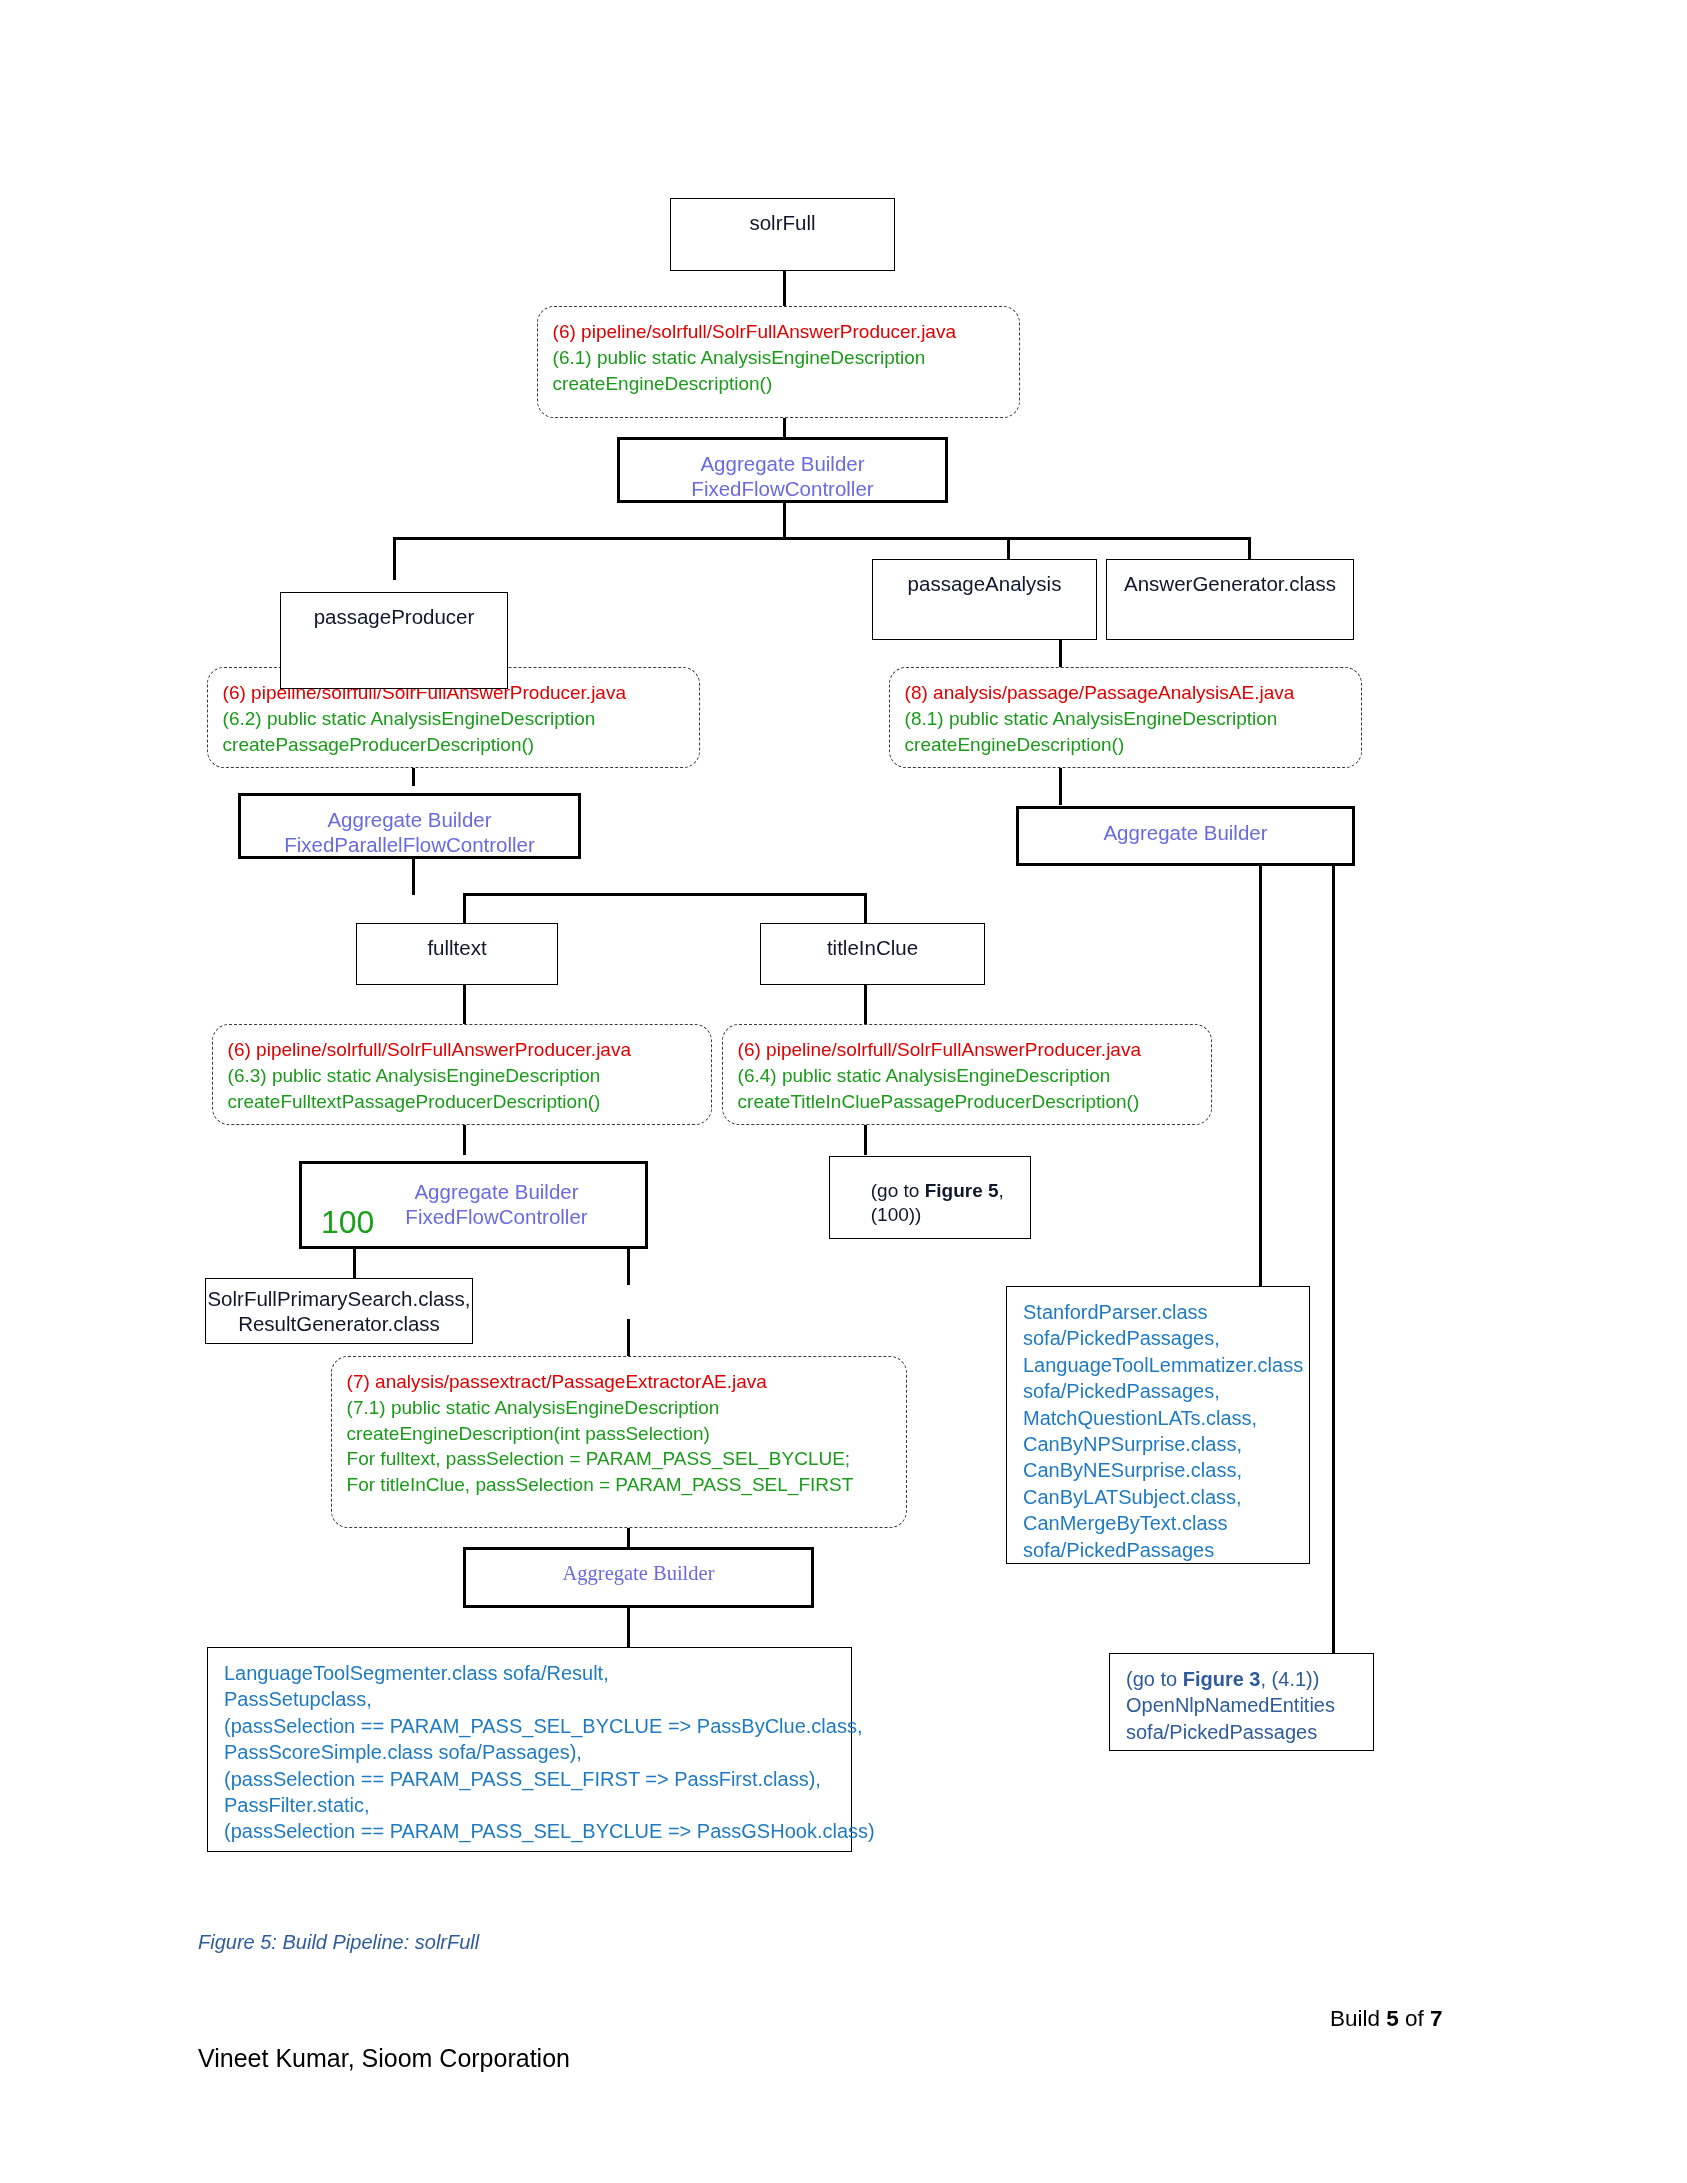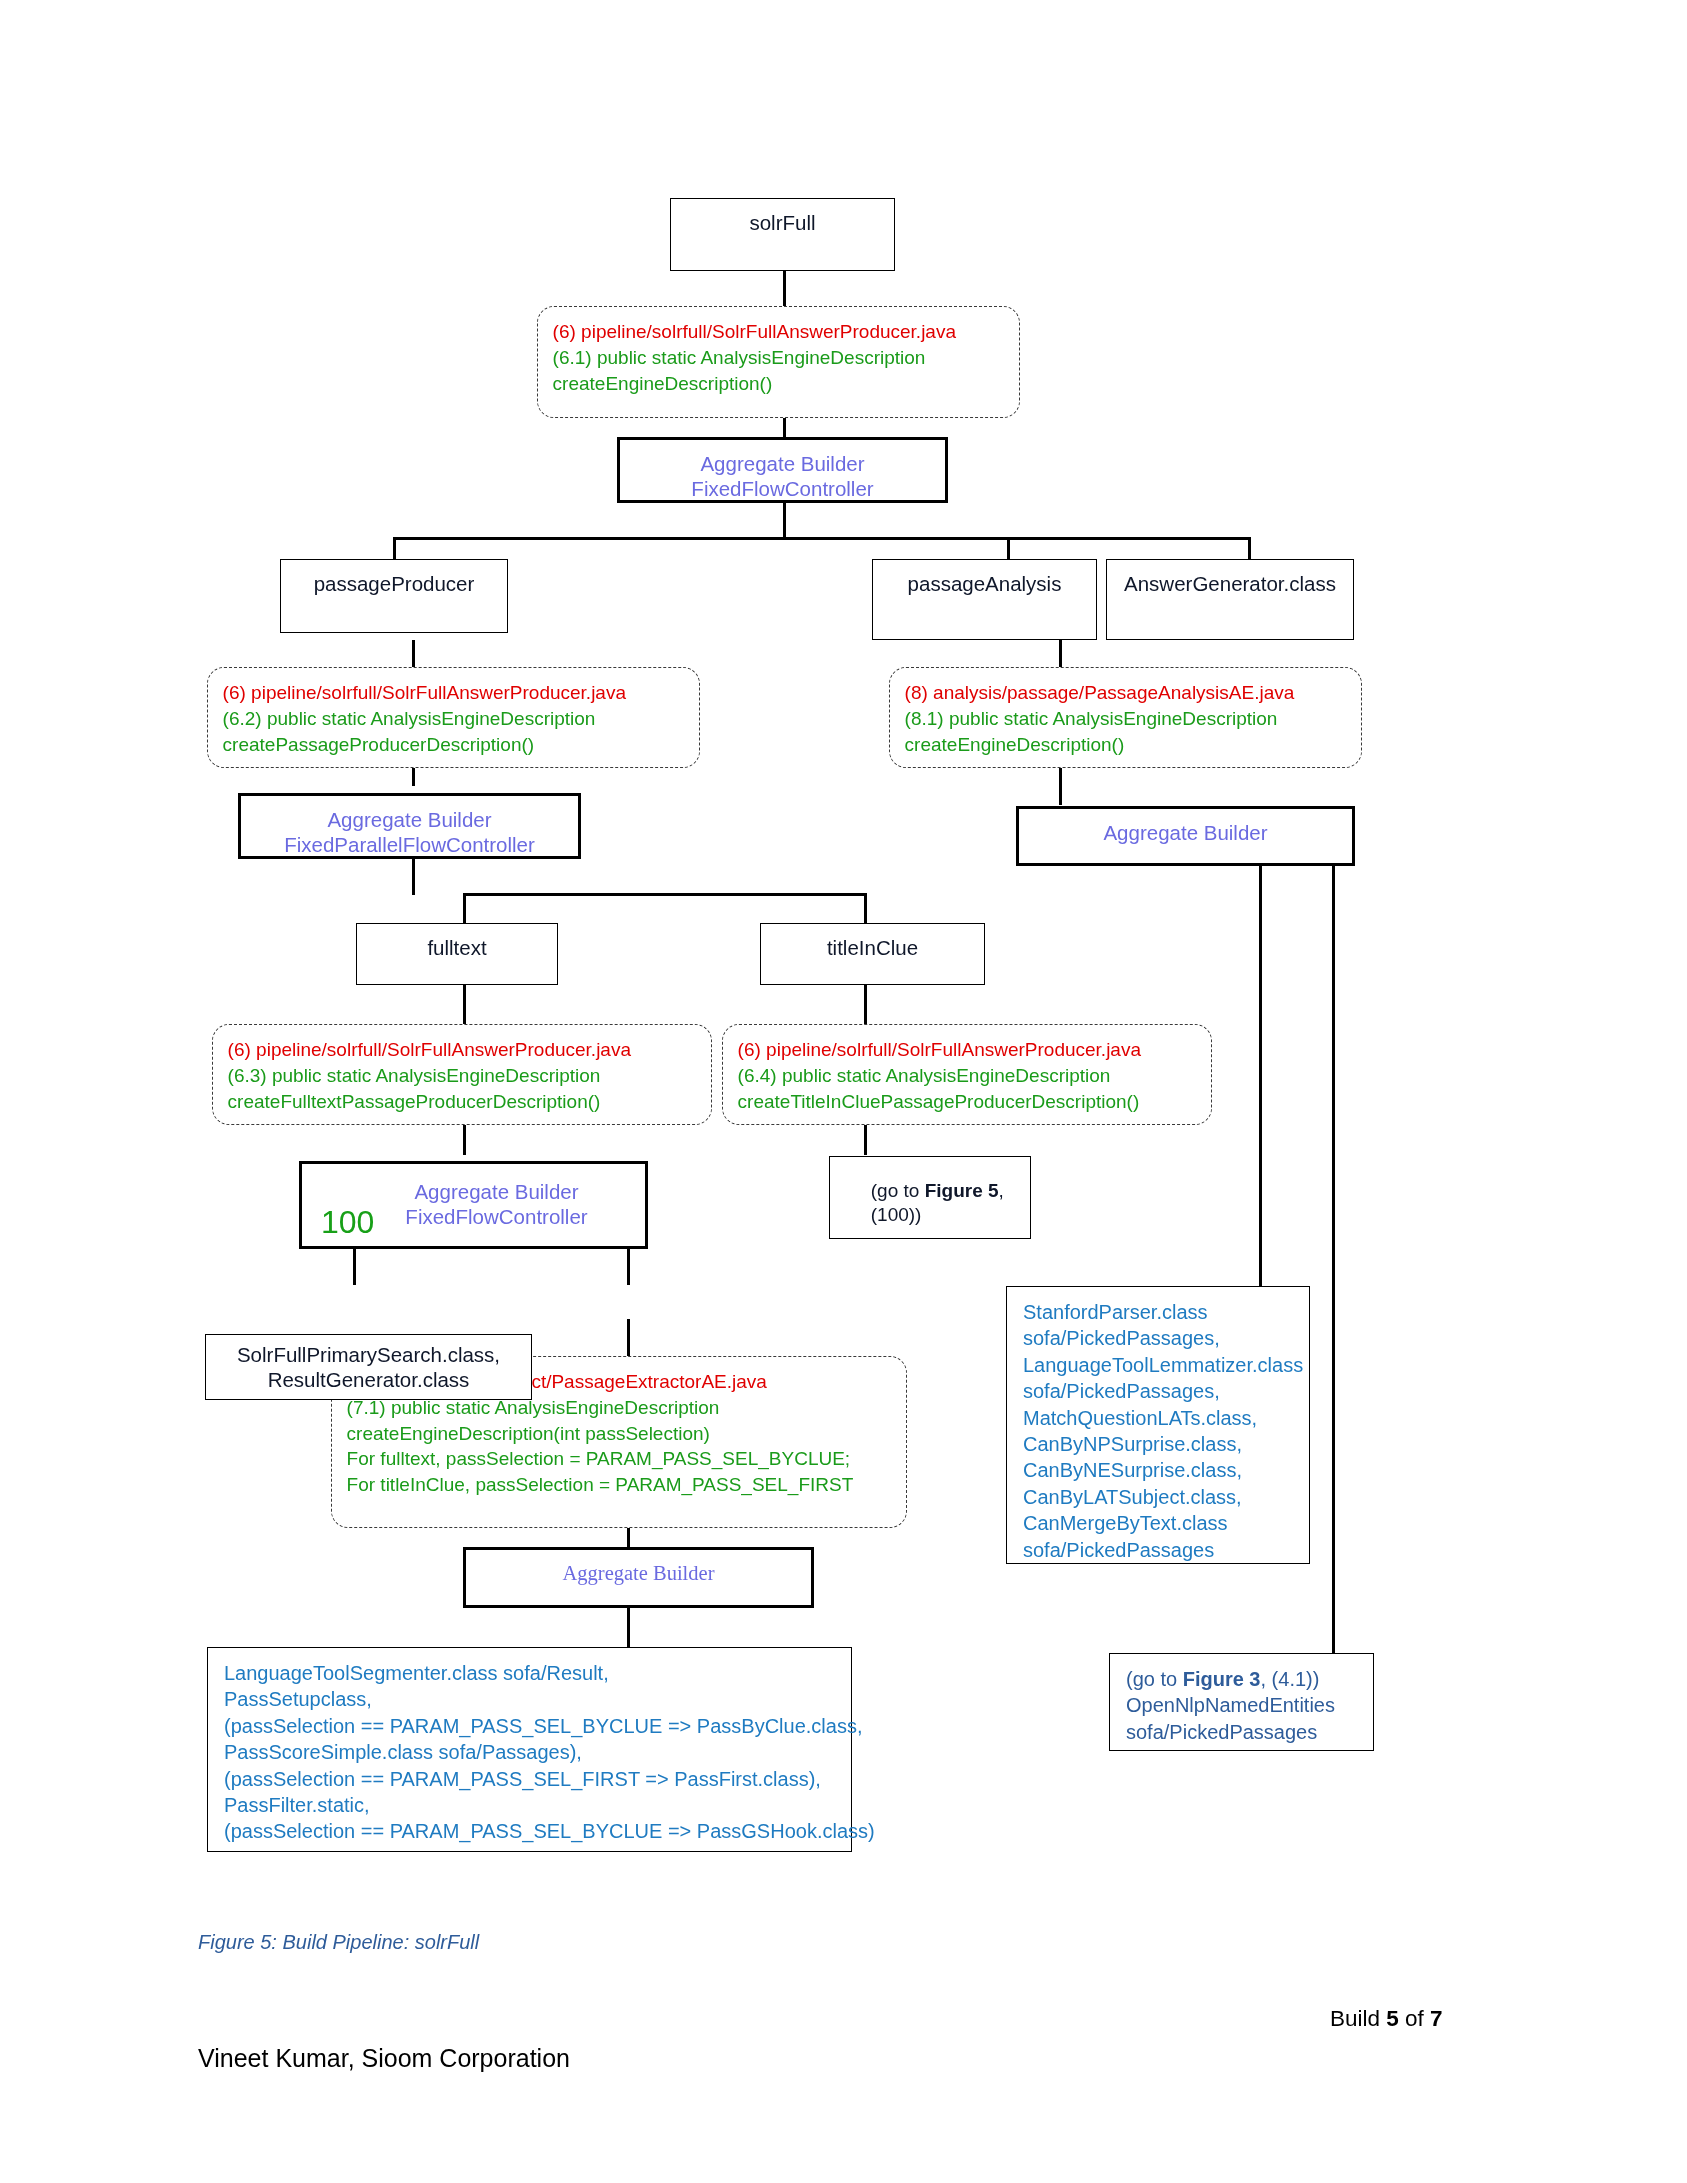--- a/index.html
+++ b/index.html
@@ -143,21 +143,21 @@
     <div class="line green">createEngineDescription()</div>
   </div>
 
   <div class="node thick" style="left:617px; top:437px; width:331px; height:66px;">
     <div class="txt purple">
       <span>Aggregate Builder</span><br>
       <span>FixedFlowController</span>
     </div>
   </div>
 
-  <div class="node" style="left:280px; top:559px; width:228px; height:74px;">
+  <div class="node" style="left:280px; top:592px; width:228px; height:97px;">
     <div class="txt">passageProducer</div>
   </div>
 
   <div class="node" style="left:872px; top:559px; width:225px; height:81px;">
     <div class="txt">passageAnalysis</div>
   </div>
 
   <div class="node" style="left:1106px; top:559px; width:248px; height:81px;">
     <div class="txt">AnswerGenerator.class</div>
   </div>
@@ -213,21 +213,21 @@
   </div>
   <div class="badge" style="left:321px; top:1174px;">100</div>
 
   <div class="node" style="left:829px; top:1156px; width:202px; height:83px;align-items:center;">
     <div class="txt left" style="font-size:19px;">
       <span>(go to </span><b>Figure 5</b><span>,</span><br>
       <span>(100))</span>
     </div>
   </div>
 
-  <div class="node" style="left:205px; top:1334px; width:327px; height:66px;">
+  <div class="node" style="left:205px; top:1278px; width:268px; height:66px;">
     <div class="txt" style="padding-top:6.6px;">
       <span>SolrFullPrimarySearch.class,</span><br>
       <span>ResultGenerator.class</span>
     </div>
   </div>
 
 
   <div class="callout" style="left:331px; top:1356px; width:576px; height:172px;">
     <div class="line red">(7) analysis/passextract/PassageExtractorAE.java</div>
     <div class="line green">(7.1) public static AnalysisEngineDescription</div>

